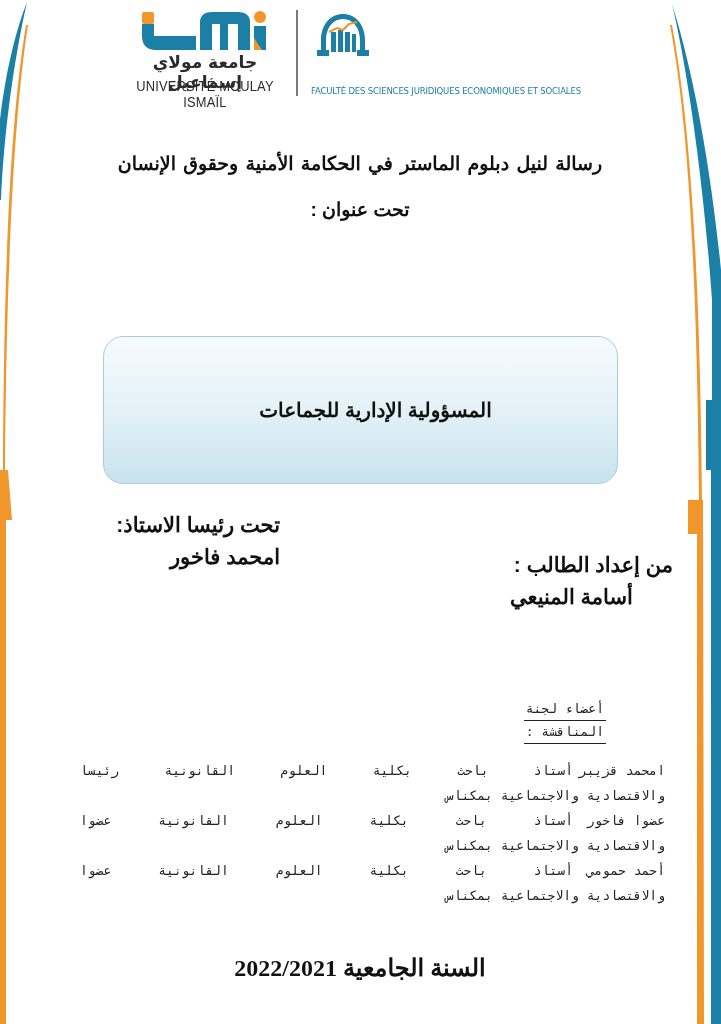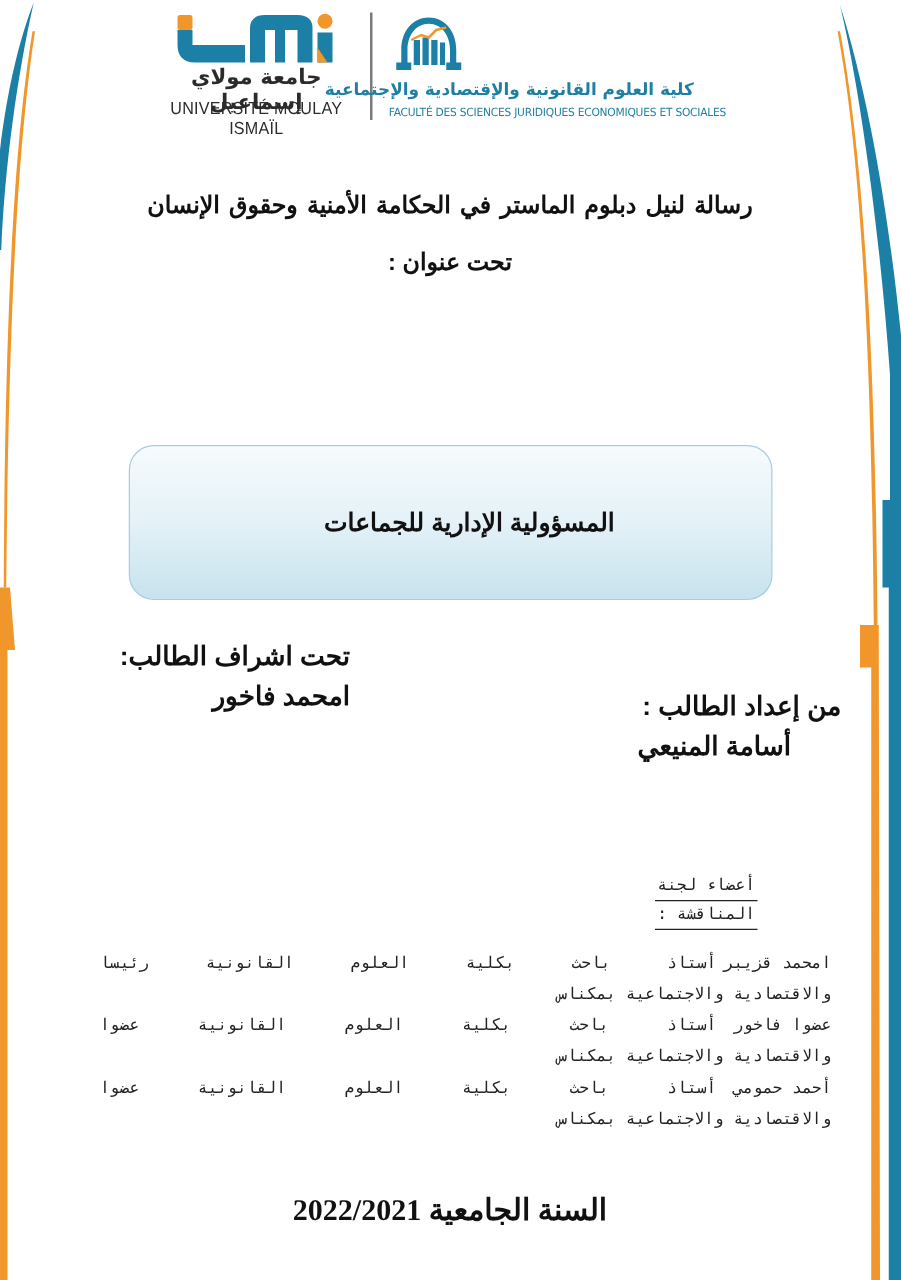--- a/index.html
+++ b/index.html
@@ -24,21 +24,21 @@
   .fsjes-fr { position: absolute; left: 6px; top: 80px; width: 250px; text-align: left;
               font-size: 9px; color: #1e7fa3; letter-spacing: -0.2px; white-space: nowrap; transform: scaleX(0.95); transform-origin: left; }
 
   
   .thesis-line { position: absolute; left: 80px; width: 560px; text-align: center; direction: rtl;
                  font-family: "Liberation Sans", sans-serif; font-weight: bold; font-size: 19px; color: #111; }
   .thesis-l1 { top: 152px; word-spacing: 2px; }
   .thesis-l2 { top: 198px; }
 
   
-  .title-box { position: absolute; left: 103px; top: 356px; width: 515px; height: 124px;
+  .title-box { position: absolute; left: 103px; top: 336px; width: 515px; height: 148px;
                border: 1.5px solid #a9cde0; border-radius: 20px;
                background: linear-gradient(to bottom, #f6fbfd 0%, #e4f1f7 50%, #c7e3ee 100%);
                display: flex; align-items: center; justify-content: center; padding-left: 30px; }
   .title-text { direction: rtl; font-family: "Liberation Sans", sans-serif; font-weight: bold; font-size: 20px; color: #111; }
 
   
   .sup-label { position: absolute; left: 80px; top: 513px; width: 200px; text-align: right; direction: rtl;
                font-family: "Liberation Sans", sans-serif; font-weight: bold; font-size: 21px; }
   .sup-name { position: absolute; left: 80px; top: 545px; width: 200px; text-align: right; direction: rtl;
               font-family: "Liberation Sans", sans-serif; font-weight: bold; font-size: 21px; }
@@ -100,32 +100,31 @@
 
 <div class="logo-fsjes">
   <svg class="fsjes-mark" viewBox="0 0 60 50" xmlns="http://www.w3.org/2000/svg">
     <path d="M8 40 L 8 30 C 8 14, 18 4, 30 4 C 42 4, 52 14, 52 30 L 52 40 L 56 40 L 56 46 L 44 46 L 44 40 L 47 40 L 47 30 C 47 18, 40 9, 30 9 C 20 9, 13 18, 13 30 L 13 40 L 16 40 L 16 46 L 4 46 L 4 40 Z" fill="#1b7fa6"></path>
     <rect x="18" y="22" width="5" height="20" fill="#1b7fa6"></rect>
     <rect x="25" y="20" width="5" height="22" fill="#1b7fa6"></rect>
     <rect x="32" y="22" width="5" height="20" fill="#1b7fa6"></rect>
     <rect x="39" y="24" width="4" height="18" fill="#1b7fa6"></rect>
     <polyline points="16,22 24,18 30,20 36,14 44,12" fill="none" stroke="#f0962a" stroke-width="2"></polyline>
   </svg>
-  <div class="fsjes-ar">كلية العلوم القانونية والإقتصادية والإجتماعية</div>
   <div class="fsjes-fr">FACULTÉ DES SCIENCES JURIDIQUES ECONOMIQUES ET SOCIALES</div>
 </div>
 
 <div class="thesis-line thesis-l1">رسالة لنيل دبلوم الماستر في   الحكامة الأمنية وحقوق الإنسان</div>
 <div class="thesis-line thesis-l2">تحت عنوان :</div>
 
 <div class="title-box">
   <div class="title-text">المسؤولية الإدارية للجماعات</div>
 </div>
 
-<div class="sup-label">تحت اشراف الطالب:</div>
+<div class="sup-label">تحت رئيسا الاستاذ:</div>
 <div class="sup-name">امحمد فاخور</div>
 
 <div class="stu-label">من إعداد الطالب :</div>
 <div class="stu-name">أسامة المنيعي</div>
 
 <div class="committee-head">
   <span>أعضاء لجنة</span><br>
   <span>المناقشة :</span>
 </div>
 

